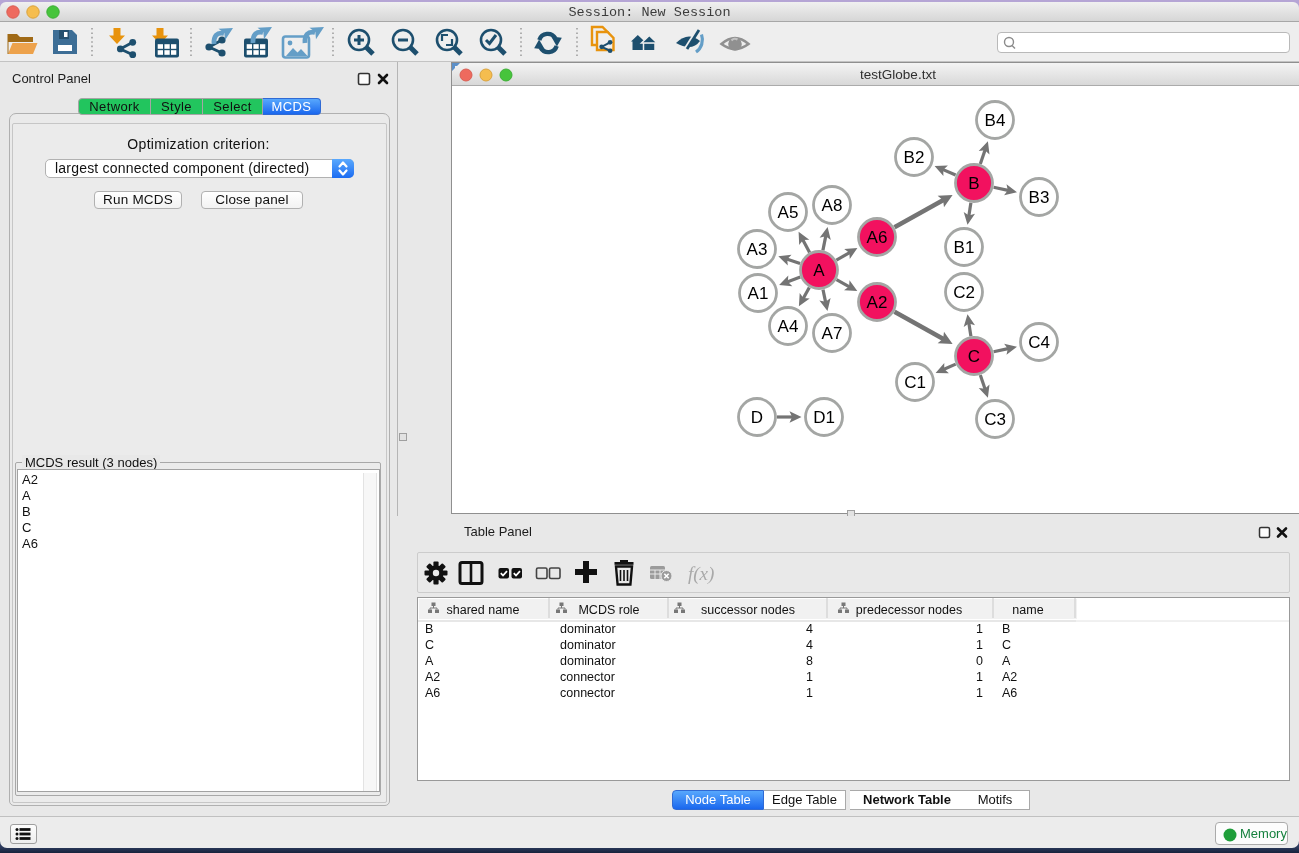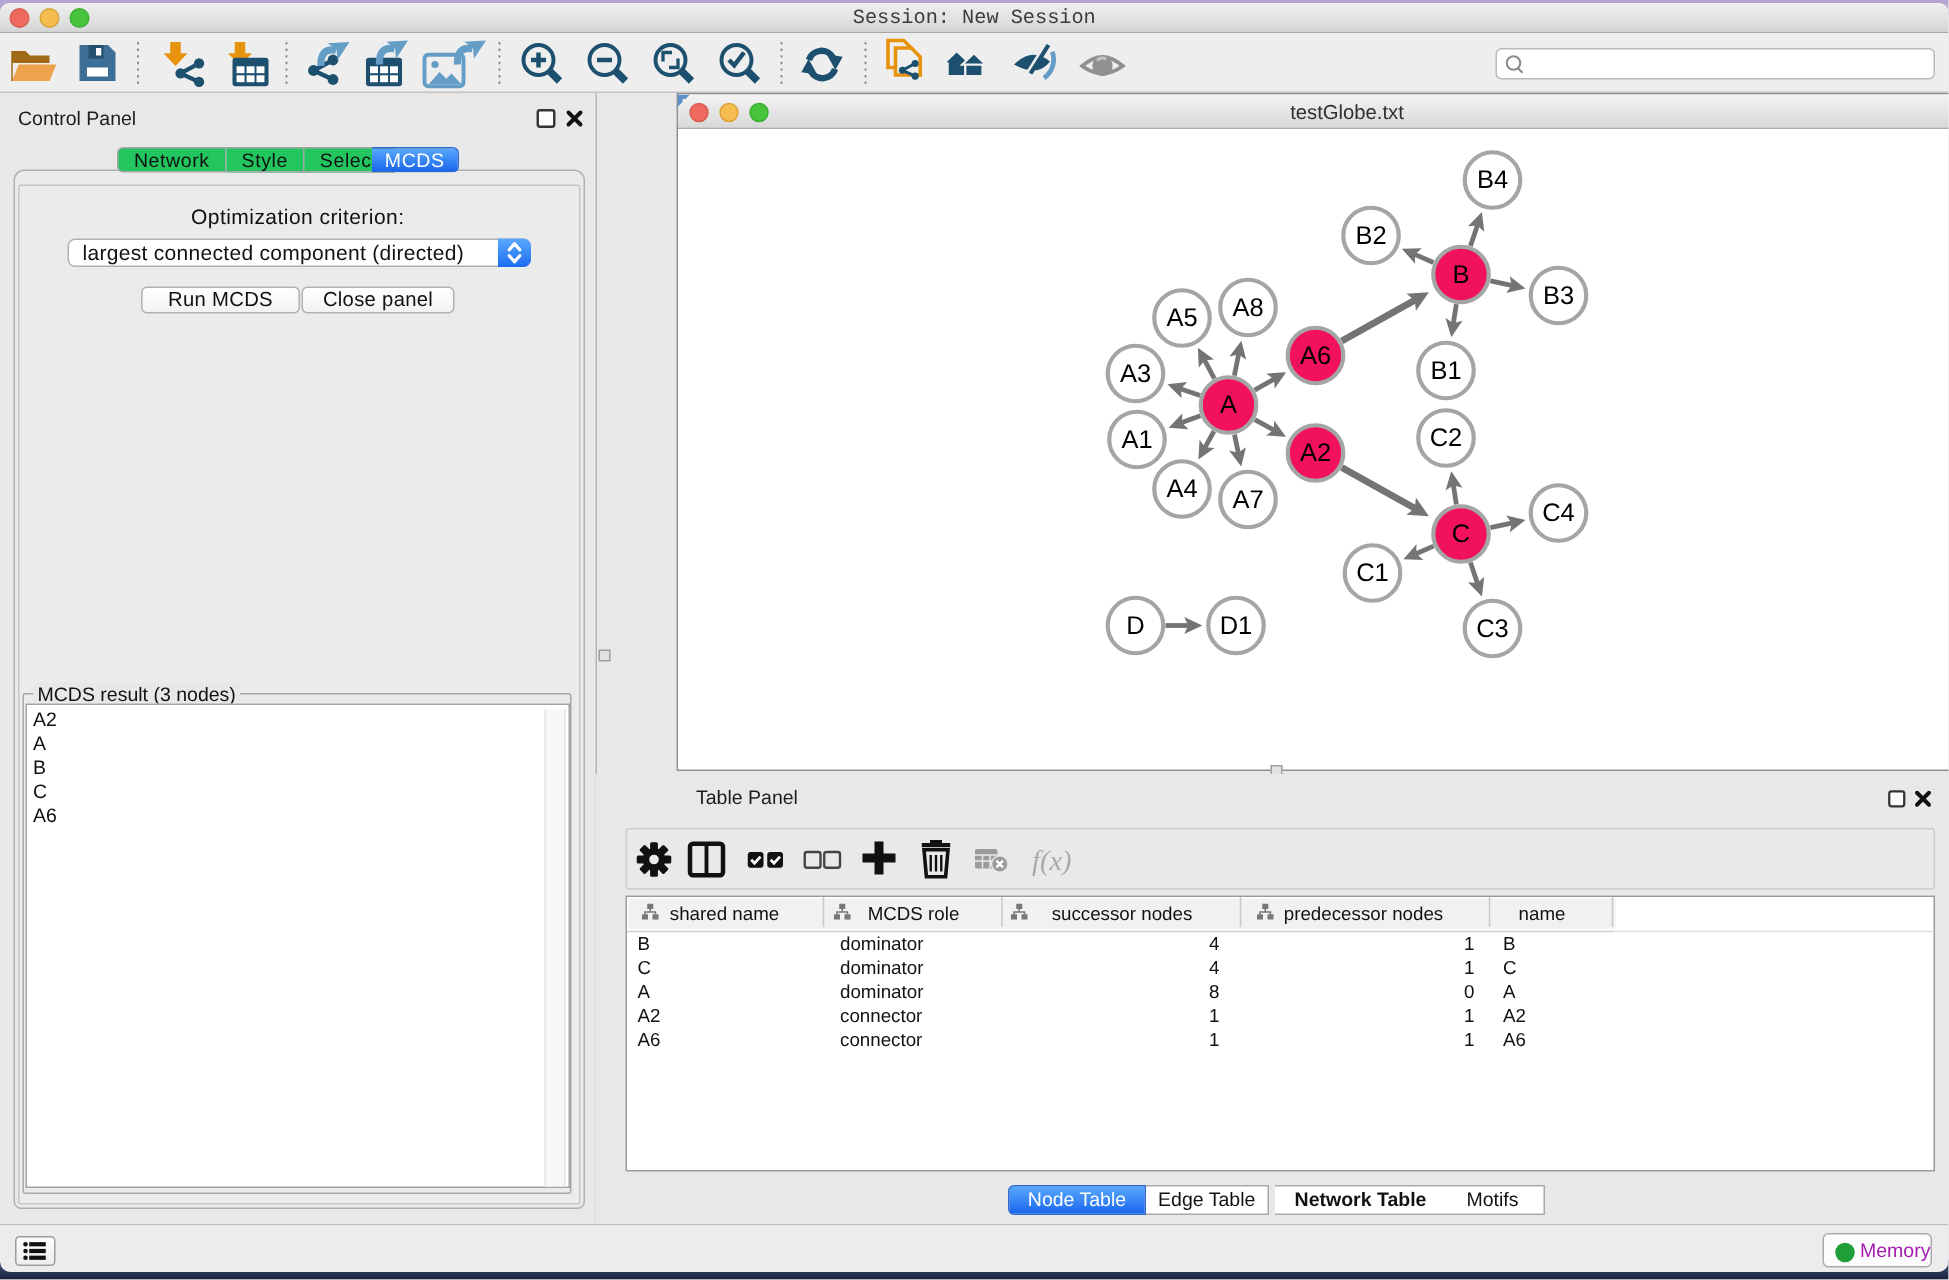--- a/index.html
+++ b/index.html
@@ -35,21 +35,21 @@
 .tp { left:397px; top:516px; width:902px; height:300px; background:#e8e8e8; }
 .tptool { left:417px; top:552px; width:873px; height:41px; background:#e9e9e9; border:1px solid #cccccc; border-radius:2px; }
 .tbl { left:417px; top:597px; width:873px; height:184px; background:#fff; border:1px solid #999; }
 .thead { position:absolute; left:1px; top:1px; width:658px; height:20px; background:#f1f1f1; }
 .cell { position:absolute; font-size:12.5px; color:#111; height:16px; line-height:16px; }
 .btab { position:absolute; top:790px; height:20px; background:#fff; border:1px solid #a9a9a9; border-left:none;
   font-size:13px; color:#111; text-align:center; line-height:18px; }
 .statusbar { left:0; top:816px; width:1299px; height:32px; background:#ececec; border-top:1px solid #c0c0c0; border-radius:0 0 7px 7px; }
 .listbtn { left:10px; top:824px; width:27px; height:20px; background:linear-gradient(#fdfdfd,#ededed); border:1px solid #9e9e9e; border-radius:3px; }
 .membtn { left:1215px; top:822px; width:73px; height:23px; background:#fcfcfc; border:1px solid #ababab; border-radius:4px;
-  font-size:13px; color:#a21caf; white-space:nowrap; line-height:21px; }
+  font-size:13px; color:#15803d; white-space:nowrap; line-height:21px; }
 .purple { left:0; top:0; width:1299px; height:10px; background:#b5a5d5; }
 .darkstrip { left:0; top:840px; width:1299px; height:13px;
   background:linear-gradient(#31406a 0,#2c3a5c 55%,#16223c 100%); }
 </style></head><body>
 
 <div class="abs purple"></div>
 <div class="abs titlebar">
   <svg width="70" height="20" style="position:absolute;left:0;top:0">
       <circle cx="13" cy="10" r="6.2" fill="#ee6a5e" stroke="#d95f54" stroke-width="1"></circle>
       <circle cx="33" cy="10" r="6.2" fill="#f5bd4f" stroke="#dba33d" stroke-width="1"></circle>
@@ -169,28 +169,28 @@
 <div class="abs panelhdr" style="left:12px;top:71px;">Control Panel</div>
 <svg class="abs" width="34" height="14" style="left:357px;top:72px">
   <rect x="1.5" y="1.5" width="11" height="11" rx="1.5" fill="#fdfdfd" stroke="#333" stroke-width="1.6"></rect>
   <path d="M22,3 l8,8 M30,3 l-8,8" stroke="#111" stroke-width="2.6" stroke-linecap="round"></path>
 </svg>
 <div class="abs pbox"></div>
 <div class="abs pbox2"></div>
 <div class="abs tab" style="left:78px;width:73px;border-left:1px solid #a5a5a5;border-radius:4px 0 0 4px;">Network</div>
 <div class="abs tab" style="left:151px;width:52px;">Style</div>
 <div class="abs tab" style="left:203px;width:60px;">Select</div>
-<div class="abs tab tabsel" style="left:248px;width:58px;border-radius:0 4px 4px 0;">MCDS</div>
+<div class="abs tab tabsel" style="left:263px;width:58px;border-radius:0 4px 4px 0;">MCDS</div>
 <div class="abs" style="left:0;top:136px;width:397px;text-align:center;font-size:14px;letter-spacing:0.3px;color:#111;">Optimization criterion:</div>
 <div class="abs combo">largest connected component (directed)
   <div class="stepper"><svg width="22" height="19">
         <path d="M7.5,7.5 l3.5,-4 3.5,4 M7.5,11.5 l3.5,4 3.5,-4" stroke="#fff" stroke-width="2.2" fill="none" stroke-linecap="round" stroke-linejoin="round"></path>
       </svg></div>
 </div>
-<div class="abs btn" style="left:94px;width:106px;">Run MCDS</div>
+<div class="abs btn" style="left:94px;width:88px;">Run MCDS</div>
 <div class="abs btn" style="left:201px;width:102px;">Close panel</div>
 <div class="abs fieldset"></div>
 <div class="abs fslabel">MCDS result (3 nodes)</div>
 <div class="abs listbox">A2<br>A<br>B<br>C<br>A6</div>
 <div class="abs sbtrack"></div>
 
 <div class="abs gw">
   <div class="gwtitle">
     <svg width="70" height="22" style="position:absolute;left:0;top:0">
         <circle cx="14" cy="12" r="6.0" fill="#ee6a5e" stroke="#d95f54" stroke-width="1"></circle>

